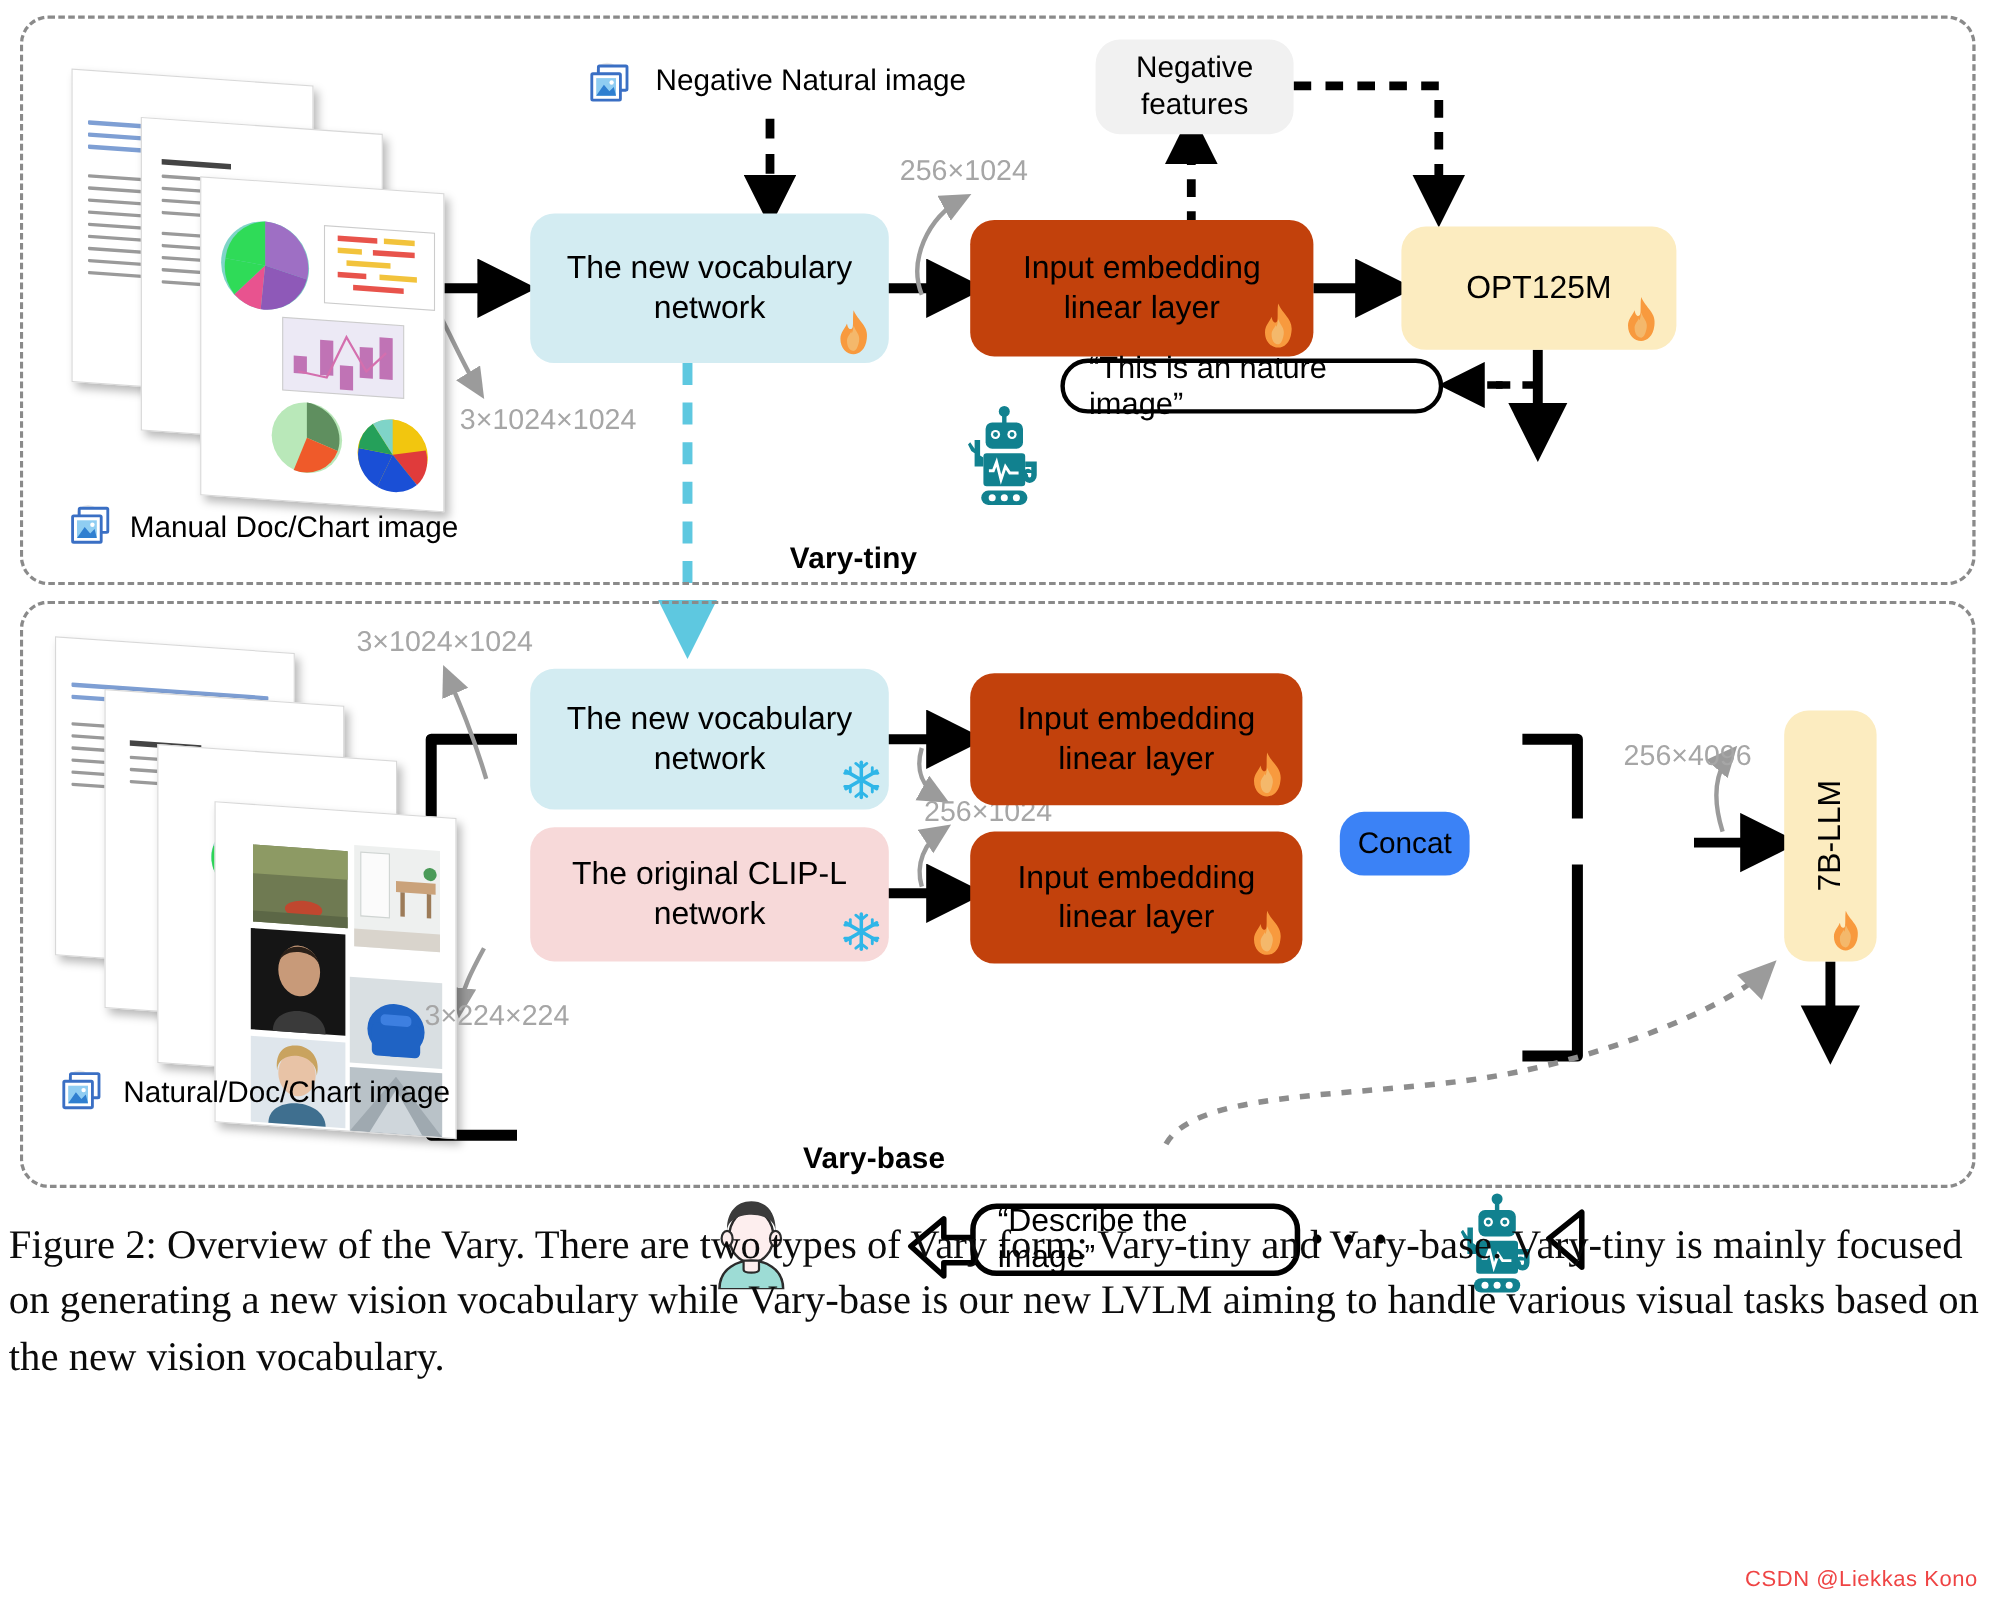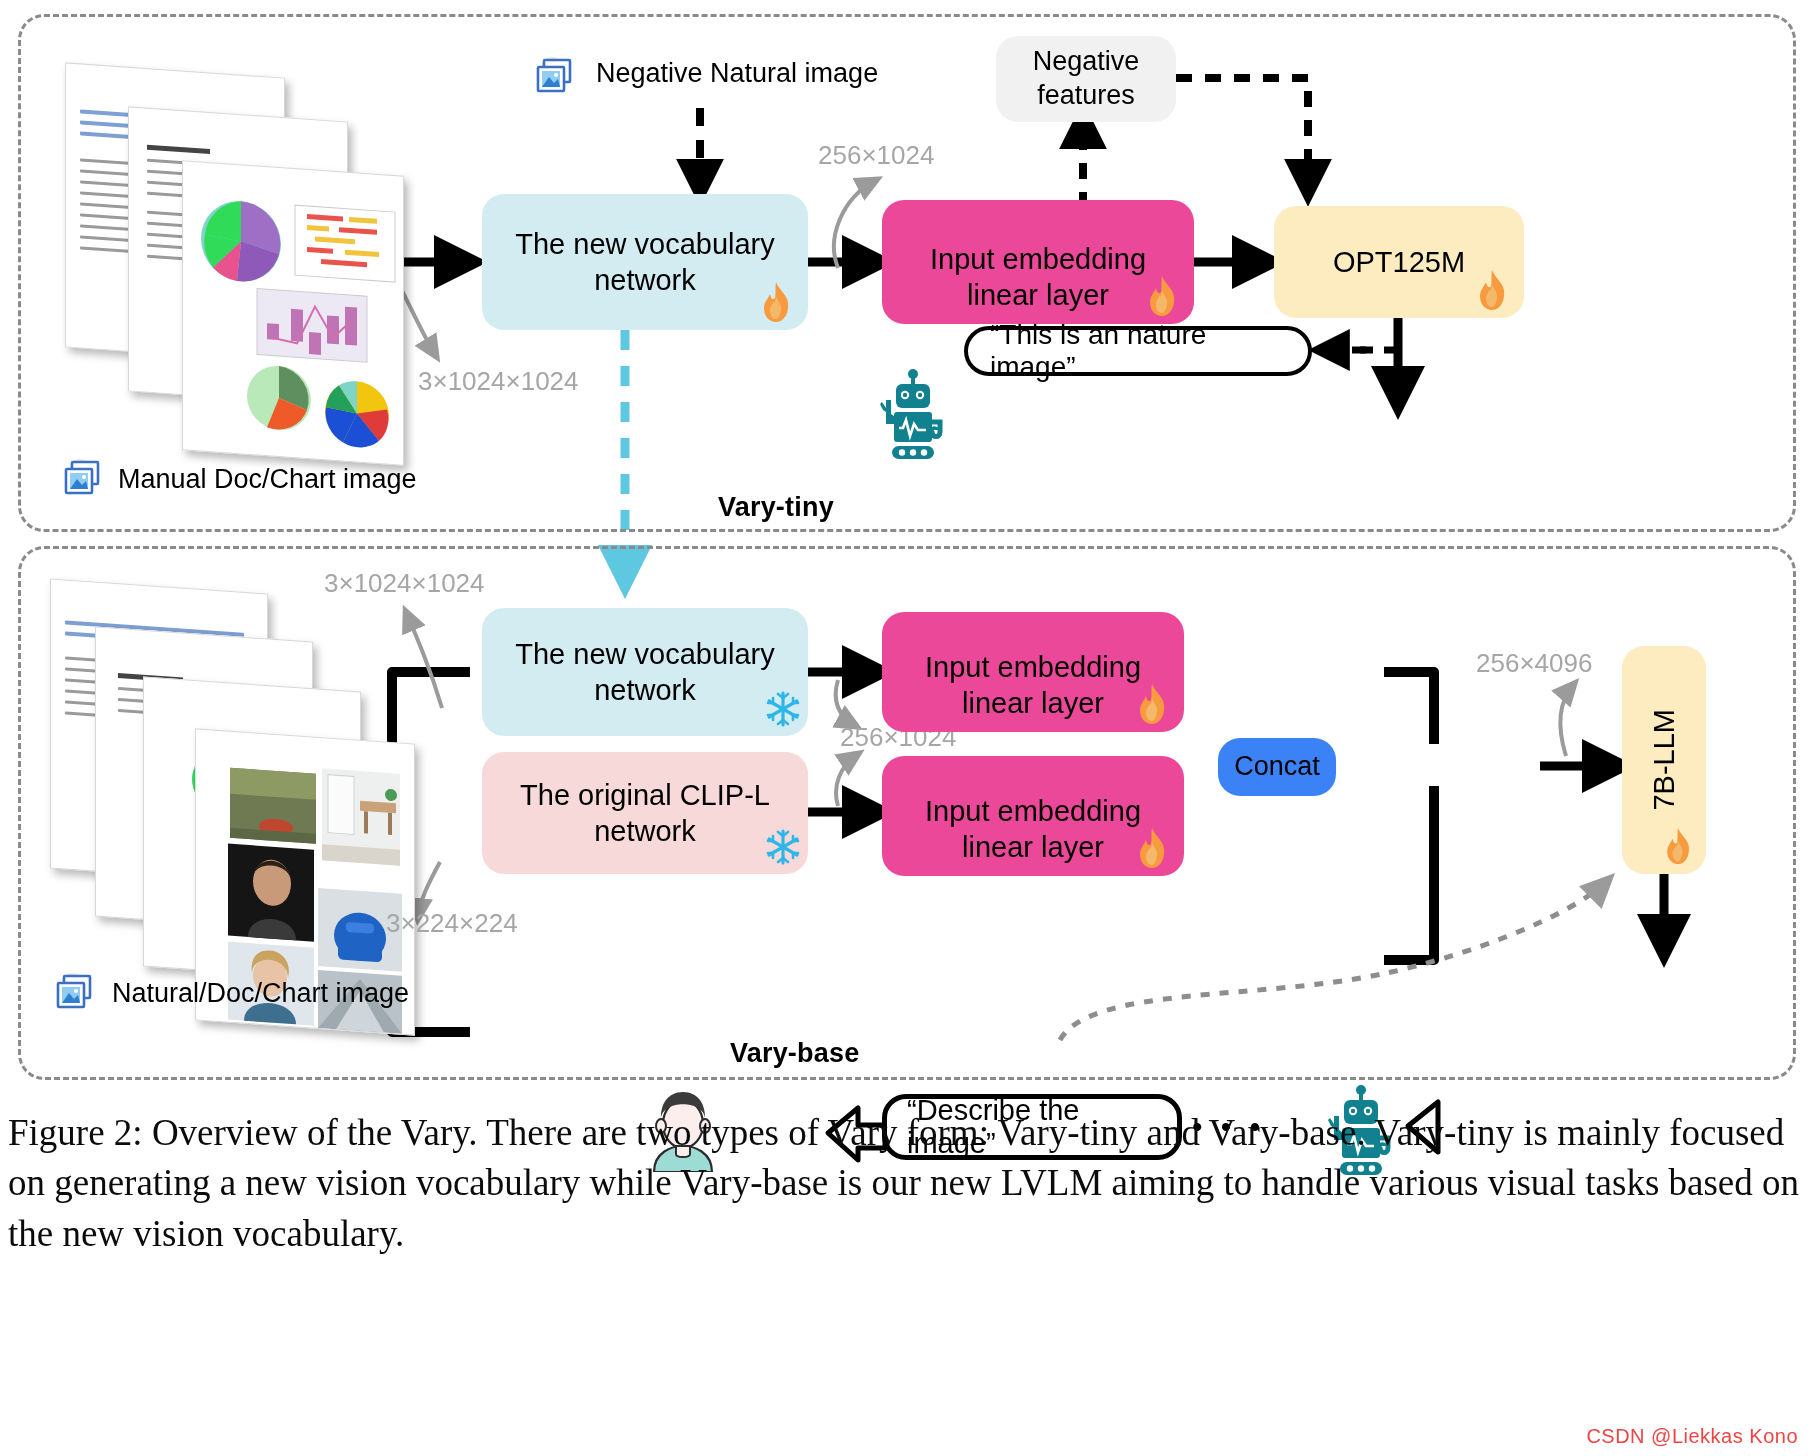--- a/index.html
+++ b/index.html
@@ -36,21 +36,21 @@
     display: flex;
     align-items: center;
     justify-content: center;
     text-align: center;
     font-size: 29px;
     line-height: 1.25;
     color: #000;
     padding: 11px 14px;
   }
   .box.blue   { background: #d3ecf2; }
-  .box.peach  { background: #ec4899; align-items: flex-end; }
+  .box.peach  { background: #c2410c; }
   .box.yellow { background: #fcecc0; }
   .box.pink   { background: #f7d9d9; }
   .box.grey   { background: #f1f1f1; }
   .box.lilac  { background: #3b82f6; }
 
   .box .txt { position: relative; z-index: 2; }
 
   
   .badge {
     position: absolute;
@@ -492,21 +492,21 @@
       <rect x="8" y="15" width="18" height="16" fill="#8fcdf2"></rect>
       <path d="M8,31 L15,21 L20,27 L24,23 L26,31 z" fill="#2f7fd0"></path>
       <circle cx="22" cy="19" r="2" fill="#fff"></circle>
     </svg>
   </div>
   <div class="imglabel" style="left:112px; top:978px;">Natural/Doc/Chart image</div>
 
   <div class="dim" style="left:324px; top:568px;">3×1024×1024</div>
   <div class="dim" style="left:386px; top:908px;">3×224×224</div>
   <div class="dim" style="left:840px; top:722px;">256×1024</div>
-  <div class="dim" style="left:1476px; top:648px;">256×4096</div>
+  <div class="dim" style="left:1476px; top:671px;">256×4096</div>
 
   <div class="box blue" style="left:482px; top:608px; width:326px; height:128px;">
     <span class="txt">The new vocabulary network</span>
     <span class="badge sm">
       <svg viewBox="0 0 38 38" width="38" height="38">
         <g stroke="#2fb6e8" stroke-width="3.2" stroke-linecap="round">
           <line x1="19" y1="3" x2="19" y2="35"></line>
           <line x1="5" y1="11" x2="33" y2="27"></line>
           <line x1="5" y1="27" x2="33" y2="11"></line>
           <g stroke-width="2.6">

